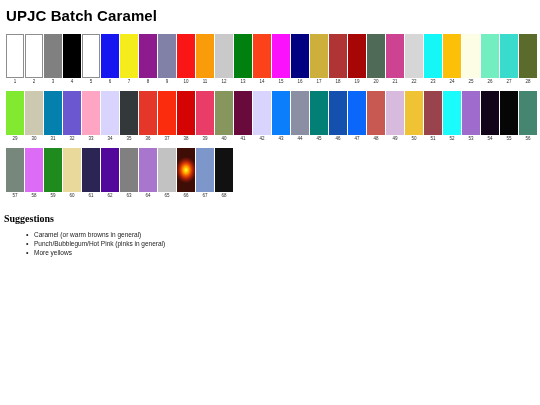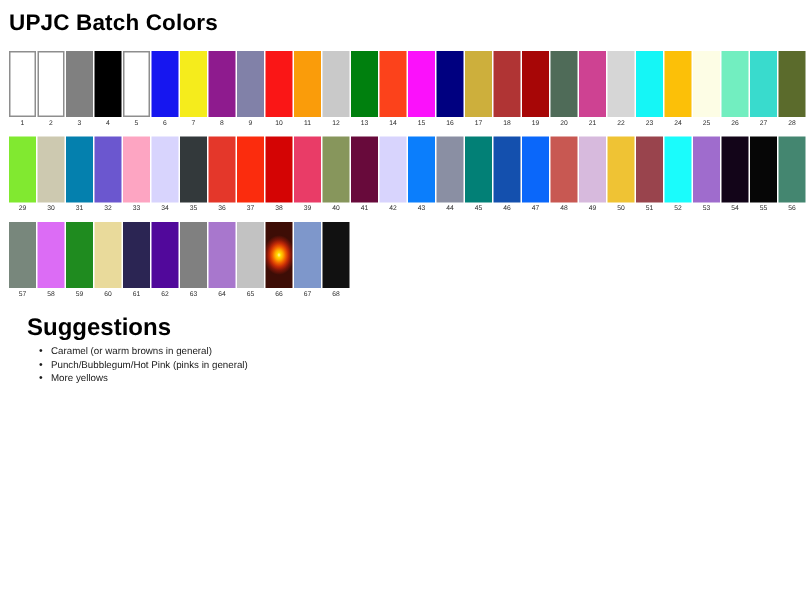--- a/index.html
+++ b/index.html
@@ -49,24 +49,25 @@
   }
   .swatch-label {
     font-size: 4.5px;
     line-height: 8px;
     color: #2a2a2a;
     text-align: center;
     font-family: "Liberation Sans", sans-serif;
     -webkit-font-smoothing: none;
   }
   #suggestions-heading {
-    font-size: 16px;
+    font-size: 10px;
     font-weight: bold;
-    margin: 12px 0 5px 14px;
+    margin: 12px 0 5px 0;
     line-height: 13px;
+    font-family: Liberation Serif, serif;
   }
   .suggestion-list {
     margin: 0 0 0 2px;
     padding: 0;
     list-style: none;
   }
   .suggestion-item {
     font-size: 6.5px;
     line-height: 9px;
     color: #1a1a1a;
@@ -79,21 +80,21 @@
     top: 0;
     font-size: 7px;
     line-height: 9px;
   }
 </style>
 </head>
 <body>
 
 <div class="page">
 
-  <h1 id="page-title">UPJC Batch Colors</h1>
+  <h1 id="page-title">UPJC Batch Caramel</h1>
 
   <div>
     <div class="swatch-row">
         <div class="swatch-cell">
           <div class="swatch-chip bordered" style="background: rgb(255, 255, 255);"></div>
           <div class="swatch-label">1</div>
         </div>
         <div class="swatch-cell">
           <div class="swatch-chip bordered" style="background: rgb(255, 255, 255);"></div>
           <div class="swatch-label">2</div>

